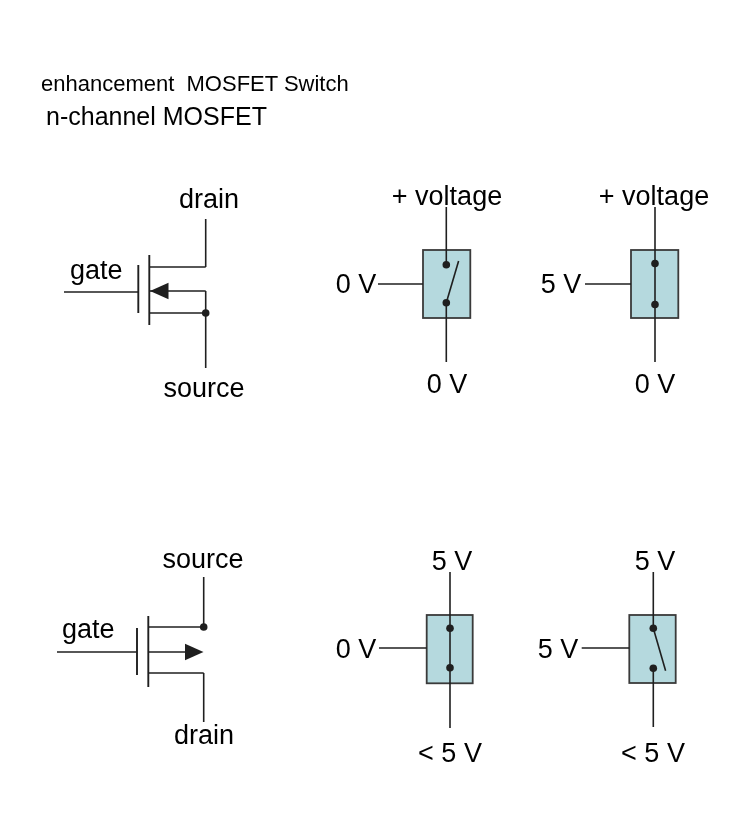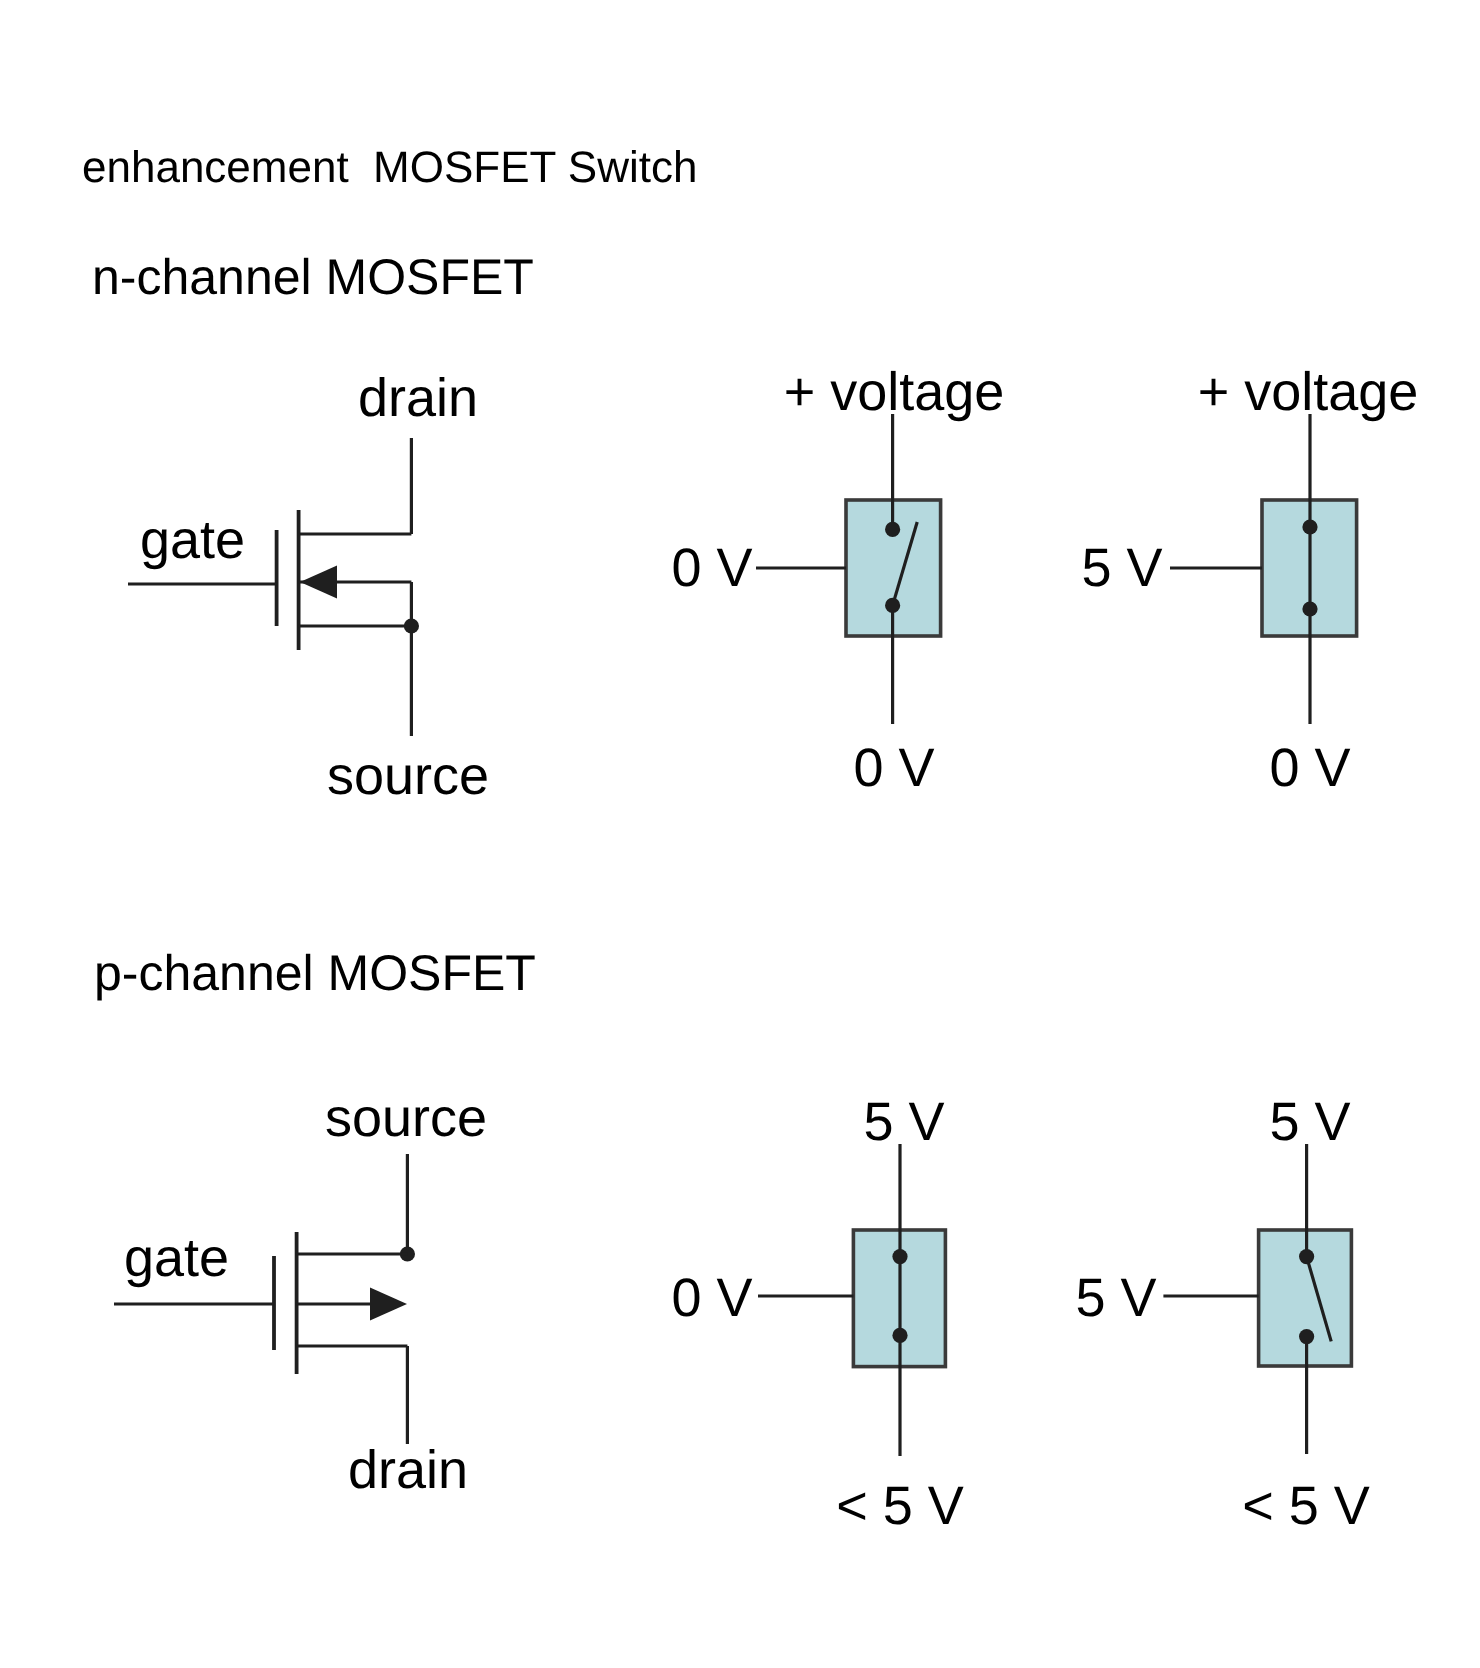--- a/index.html
+++ b/index.html
@@ -107,35 +107,34 @@
       <line class="wire" x1="653.3" y1="668.3" x2="653.3" y2="727"></line>
       <line class="wire" x1="581.7" y1="648" x2="629.3" y2="648"></line>
       <line class="wire" x1="653.3" y1="628.3" x2="665.6" y2="670.7"></line>
       <circle class="dot" cx="653.3" cy="628.3" r="3.8"></circle>
       <circle class="dot" cx="653.3" cy="668.3" r="3.8"></circle>
     </g>
   </svg>
 
   <div class="txt title" style="left:41px; top:28px;margin-top:44px;">enhancement  MOSFET Switch</div>
 
-  <div class="txt heading" style="left:46px; top:125px;">n-channel MOSFET</div>
+  <div class="txt heading" style="left:46px; top:102px;">n-channel MOSFET</div>
 
   <div class="txt lbl center" style="left:209px; top:184px;">drain</div>
   <div class="txt lbl" style="left:70px; top:255px;">gate</div>
   <div class="txt lbl center" style="left:204px; top:373px;">source</div>
 
   <div class="txt lbl center" style="left:447px; top:181px;">+ voltage</div>
   <div class="txt lbl center" style="left:356px; top:269px;">0 V</div>
   <div class="txt lbl center" style="left:447px; top:369px;">0 V</div>
 
   <div class="txt lbl center" style="left:654px; top:181px;">+ voltage</div>
   <div class="txt lbl center" style="left:561px; top:269px;">5 V</div>
   <div class="txt lbl center" style="left:655px; top:369px;">0 V</div>
 
-  <div class="txt heading" style="left:47px; top:473px;">p-channel MOSFET</div>
 
   <div class="txt lbl center" style="left:203px; top:544px;">source</div>
   <div class="txt lbl" style="left:62px; top:614px;">gate</div>
   <div class="txt lbl center" style="left:204px; top:720px;">drain</div>
 
   <div class="txt lbl center" style="left:452px; top:546px;">5 V</div>
   <div class="txt lbl center" style="left:356px; top:634px;">0 V</div>
   <div class="txt lbl center" style="left:450px; top:738px;">&lt; 5 V</div>
 
   <div class="txt lbl center" style="left:655px; top:546px;">5 V</div>

